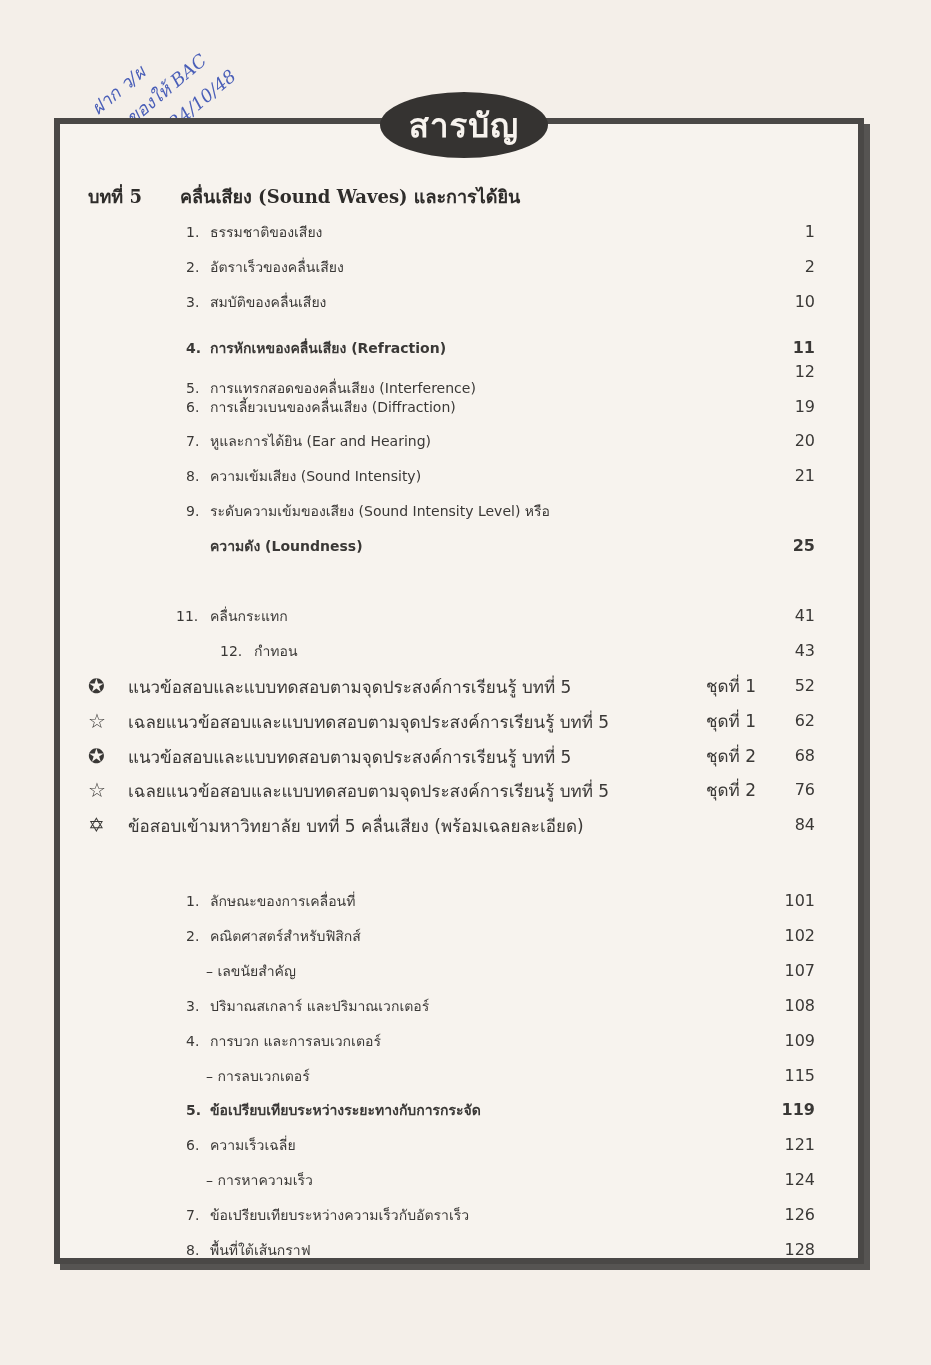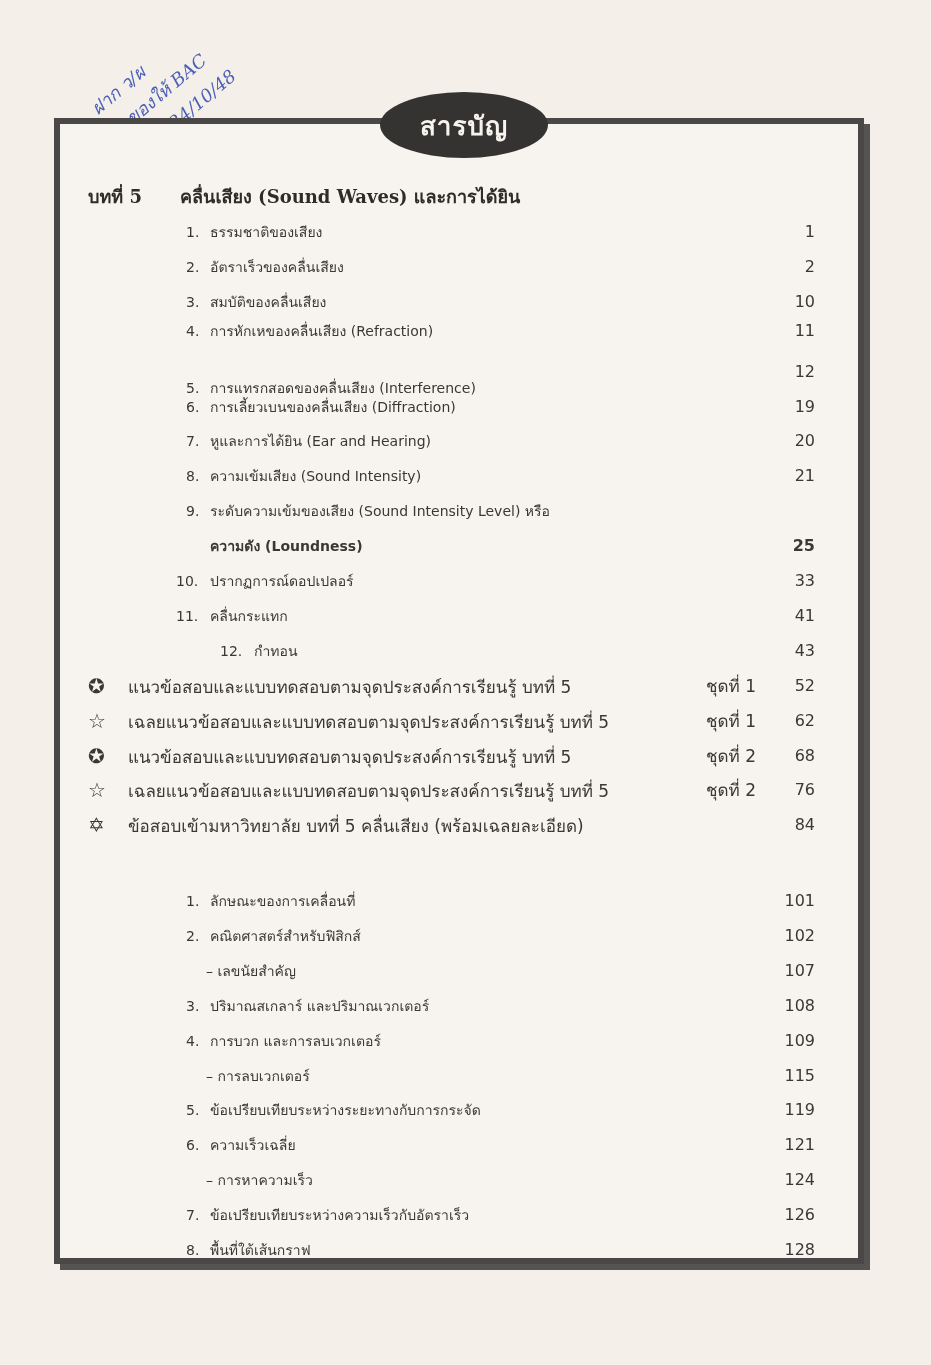--- a/index.html
+++ b/index.html
@@ -17,21 +17,21 @@
   .frame {
     position:absolute; left:54px; top:118px; width:810px; height:1146px;
     border:6px solid #4a4846; box-sizing:border-box;
     box-shadow:6px 6px 0 #565452;
     background:#f7f3ee;
   }
   .title-oval {
     position:absolute; left:380px; top:92px; width:168px; height:66px;
     background:#353331; border-radius:50%;
     display:flex; align-items:center; justify-content:center;
-    color:#f7f3ee; font-size:26px; font-weight:bold; letter-spacing:1px;
+    color:#f7f3ee; font-size:33px; font-weight:bold; letter-spacing:1px;
     z-index:2;
   }
   .row { position:absolute; left:0; width:100%; height:34px; line-height:34px; }
   .chapter {
     position:absolute; left:88px; font-family:"DejaVu Serif", serif;
     font-weight:bold; font-size:18px; color:#2e2c2a; white-space:nowrap;
   }
   .chapter .label { display:inline-block; width:92px; }
   .entry { position:absolute; font-size:14px; white-space:nowrap; color:#3a3836; }
   .entry .num { display:inline-block; width:24px; }
@@ -70,21 +70,21 @@
       <div class="page">1</div>
     </div>
     <div class="row" style="top: 249.9px;">
       <div class="entry" style="left: 186px;"><span class="num">2.</span><span>อัตราเร็วของคลื่นเสียง</span></div>
       <div class="page">2</div>
     </div>
     <div class="row" style="top: 284.8px;">
       <div class="entry" style="left: 186px;"><span class="num">3.</span><span>สมบัติของคลื่นเสียง</span></div>
       <div class="page">10</div>
     </div>
-    <div class="row" style="top: 314px;">
+    <div class="row" style="top: 331px; font-weight: bold;">
       <div class="entry" style="left: 186px;"><span class="num">4.</span><span>การหักเหของคลื่นเสียง (Refraction)</span></div>
       <div class="page">11</div>
     </div>
     <div class="row" style="top: 354.6px;">
       <div class="entry" style="left: 186px; margin-top: 16px;"><span class="num">5.</span><span>การแทรกสอดของคลื่นเสียง (Interference)</span></div>
       <div class="page">12</div>
     </div>
     <div class="row" style="top: 389.5px;">
       <div class="entry" style="left: 186px;"><span class="num">6.</span><span>การเลี้ยวเบนของคลื่นเสียง (Diffraction)</span></div>
       <div class="page">19</div>
@@ -97,24 +97,20 @@
       <div class="entry" style="left: 186px;"><span class="num">8.</span><span>ความเข้มเสียง (Sound Intensity)</span></div>
       <div class="page">21</div>
     </div>
     <div class="row" style="top: 494.2px;">
       <div class="entry" style="left: 186px;"><span class="num">9.</span><span>ระดับความเข้มของเสียง (Sound Intensity Level) หรือ</span></div>
       <div class="page"></div>
     </div>
     <div class="row" style="top: 529.1px; font-weight: bold;">
       <div class="entry" style="left: 210px;"><span>ความดัง (Loundness)</span></div>
       <div class="page">25</div>
-    </div>
-    <div class="row" style="top: 564px;">
-      <div class="entry" style="left: 176px;"><span class="num" style="width: 34px;">10.</span><span>ปรากฏการณ์ดอปเปลอร์</span></div>
-      <div class="page">33</div>
     </div>
     <div class="row" style="top: 598.9px;">
       <div class="entry" style="left: 176px;"><span class="num" style="width: 34px;">11.</span><span>คลื่นกระแทก</span></div>
       <div class="page">41</div>
     </div>
     <div class="row" style="top: 633.8px;">
       <div class="entry" style="left: 176px; margin-left: 44px;"><span class="num" style="width: 34px;">12.</span><span>กำทอน</span></div>
       <div class="page">43</div>
     </div>
     <div class="row" style="top: 668.7px;">
@@ -154,21 +150,21 @@
       <div class="page">108</div>
     </div>
     <div class="row" style="top: 1023.6px;">
       <div class="entry" style="left: 186px;"><span class="num">4.</span><span>การบวก และการลบเวกเตอร์</span></div>
       <div class="page">109</div>
     </div>
     <div class="row" style="top: 1058.5px;">
       <div class="entry" style="left: 206px;"><span>– การลบเวกเตอร์</span></div>
       <div class="page">115</div>
     </div>
-    <div class="row" style="top: 1093.4px;">
+    <div class="row" style="top: 1093.4px; font-weight: bold;">
       <div class="entry" style="left: 186px;"><span class="num">5.</span><span>ข้อเปรียบเทียบระหว่างระยะทางกับการกระจัด</span></div>
       <div class="page">119</div>
     </div>
     <div class="row" style="top: 1128.3px;">
       <div class="entry" style="left: 186px;"><span class="num">6.</span><span>ความเร็วเฉลี่ย</span></div>
       <div class="page">121</div>
     </div>
     <div class="row" style="top: 1163.2px;">
       <div class="entry" style="left: 206px;"><span>– การหาความเร็ว</span></div>
       <div class="page">124</div>

